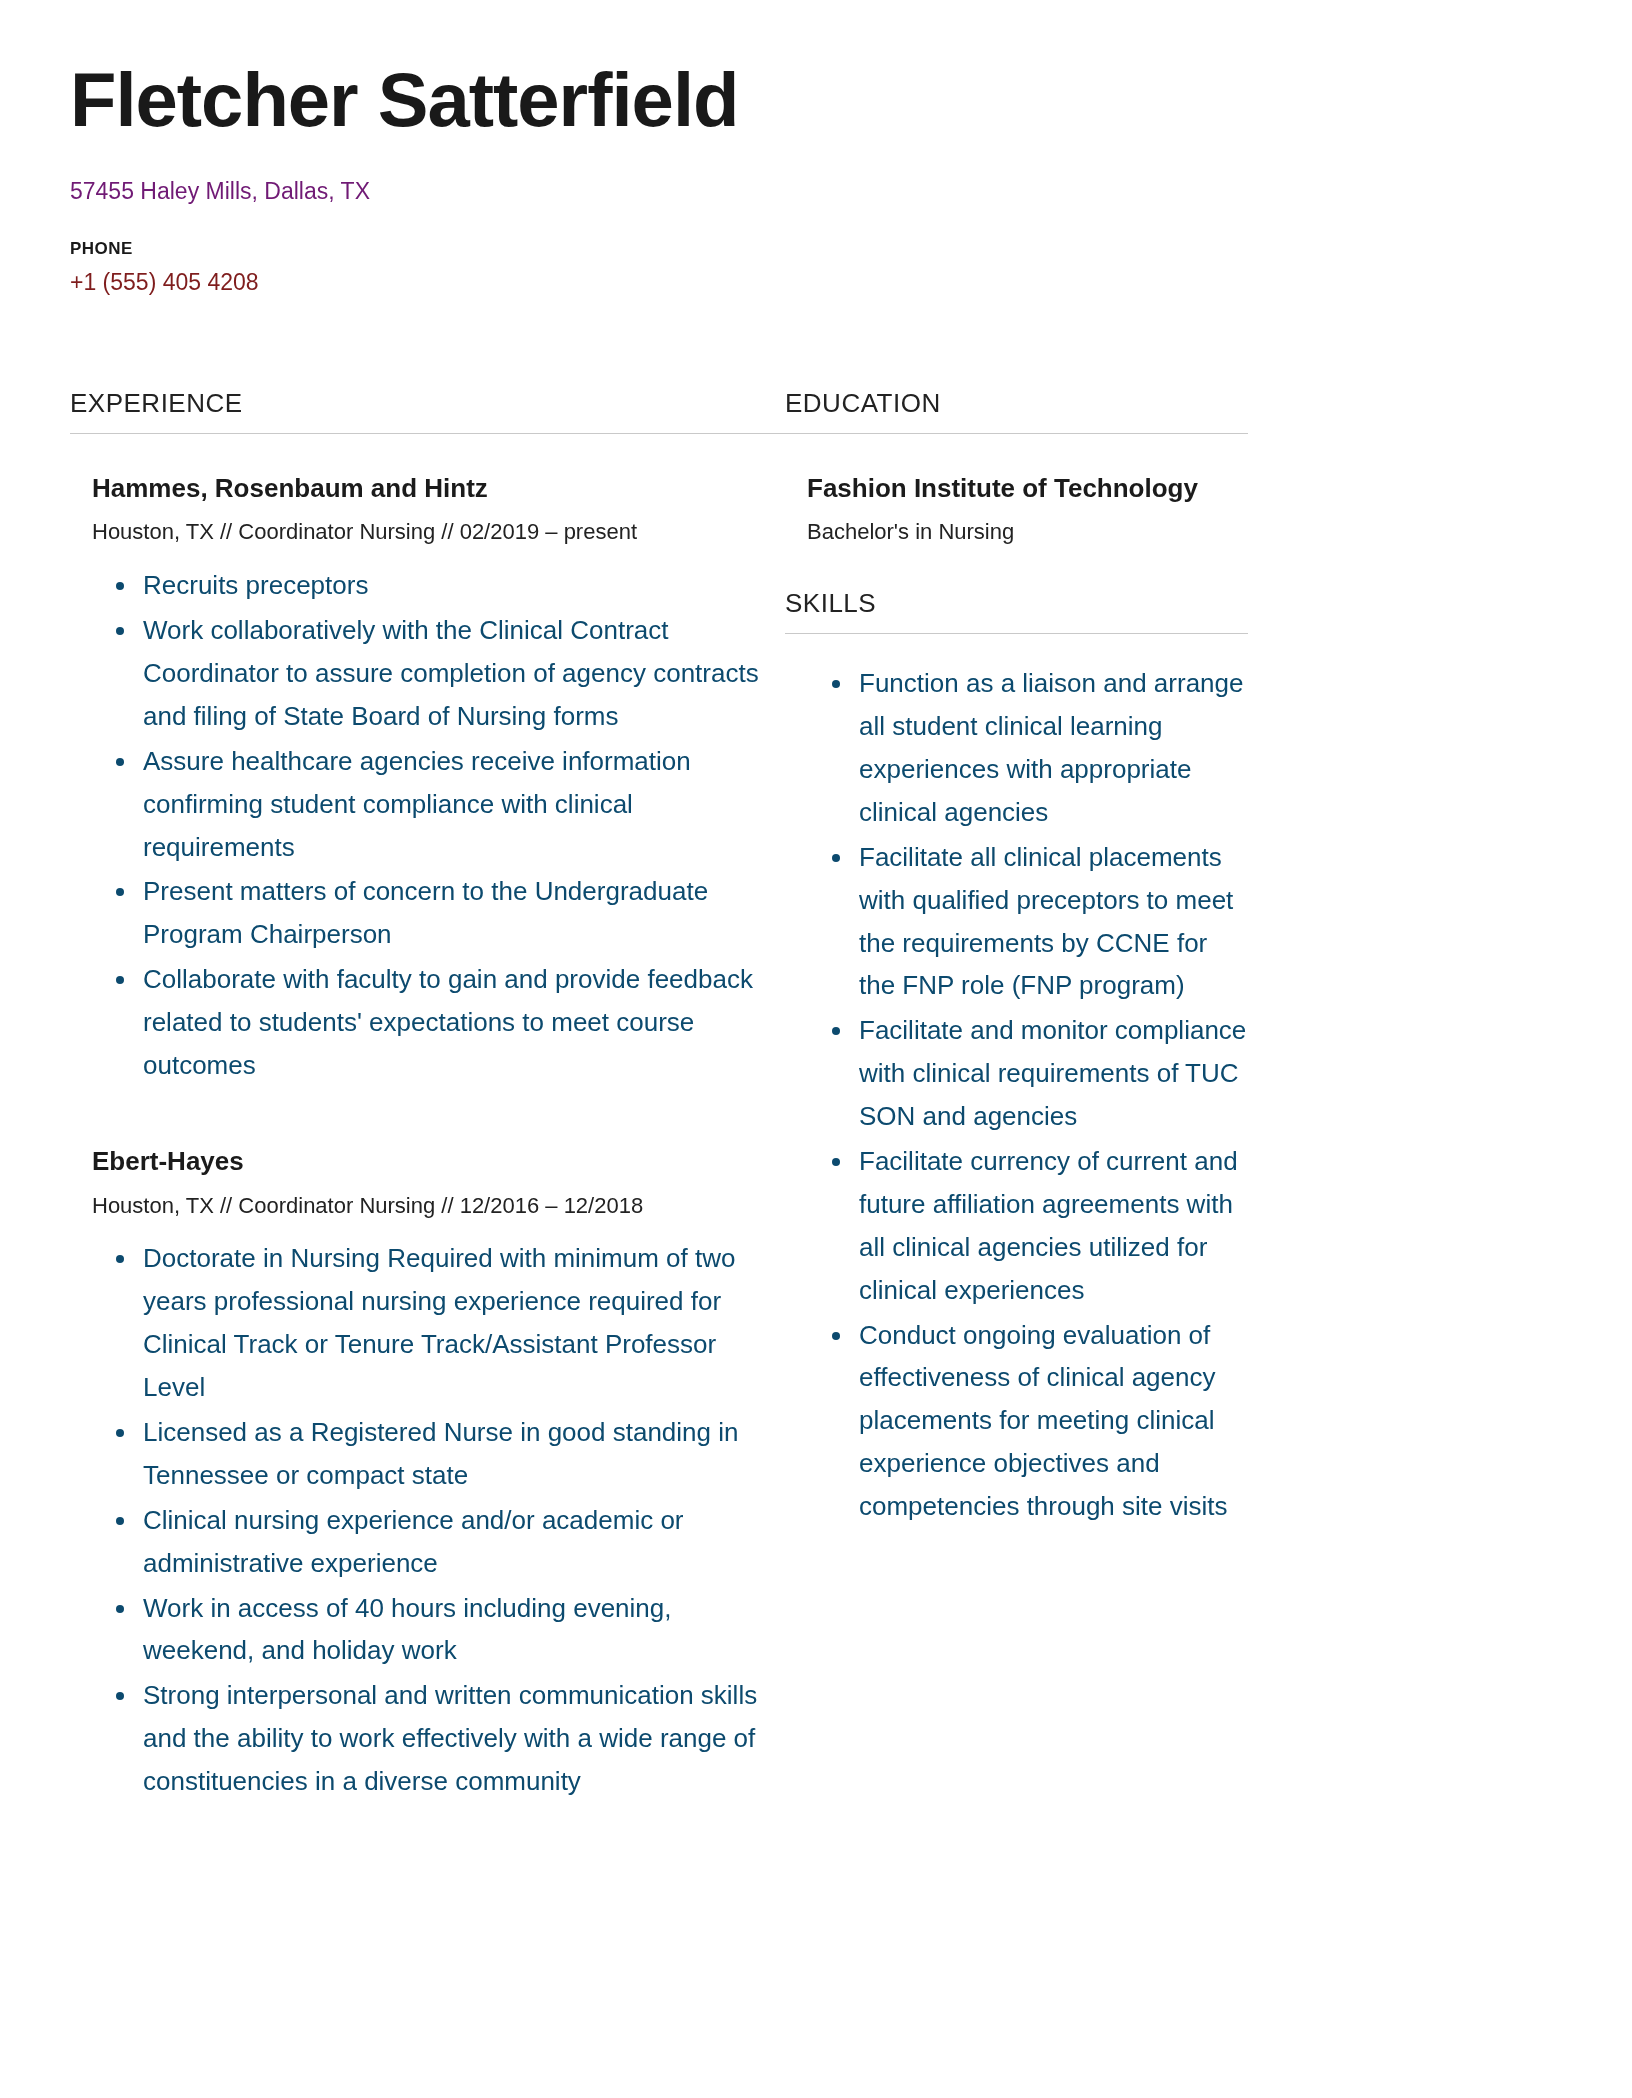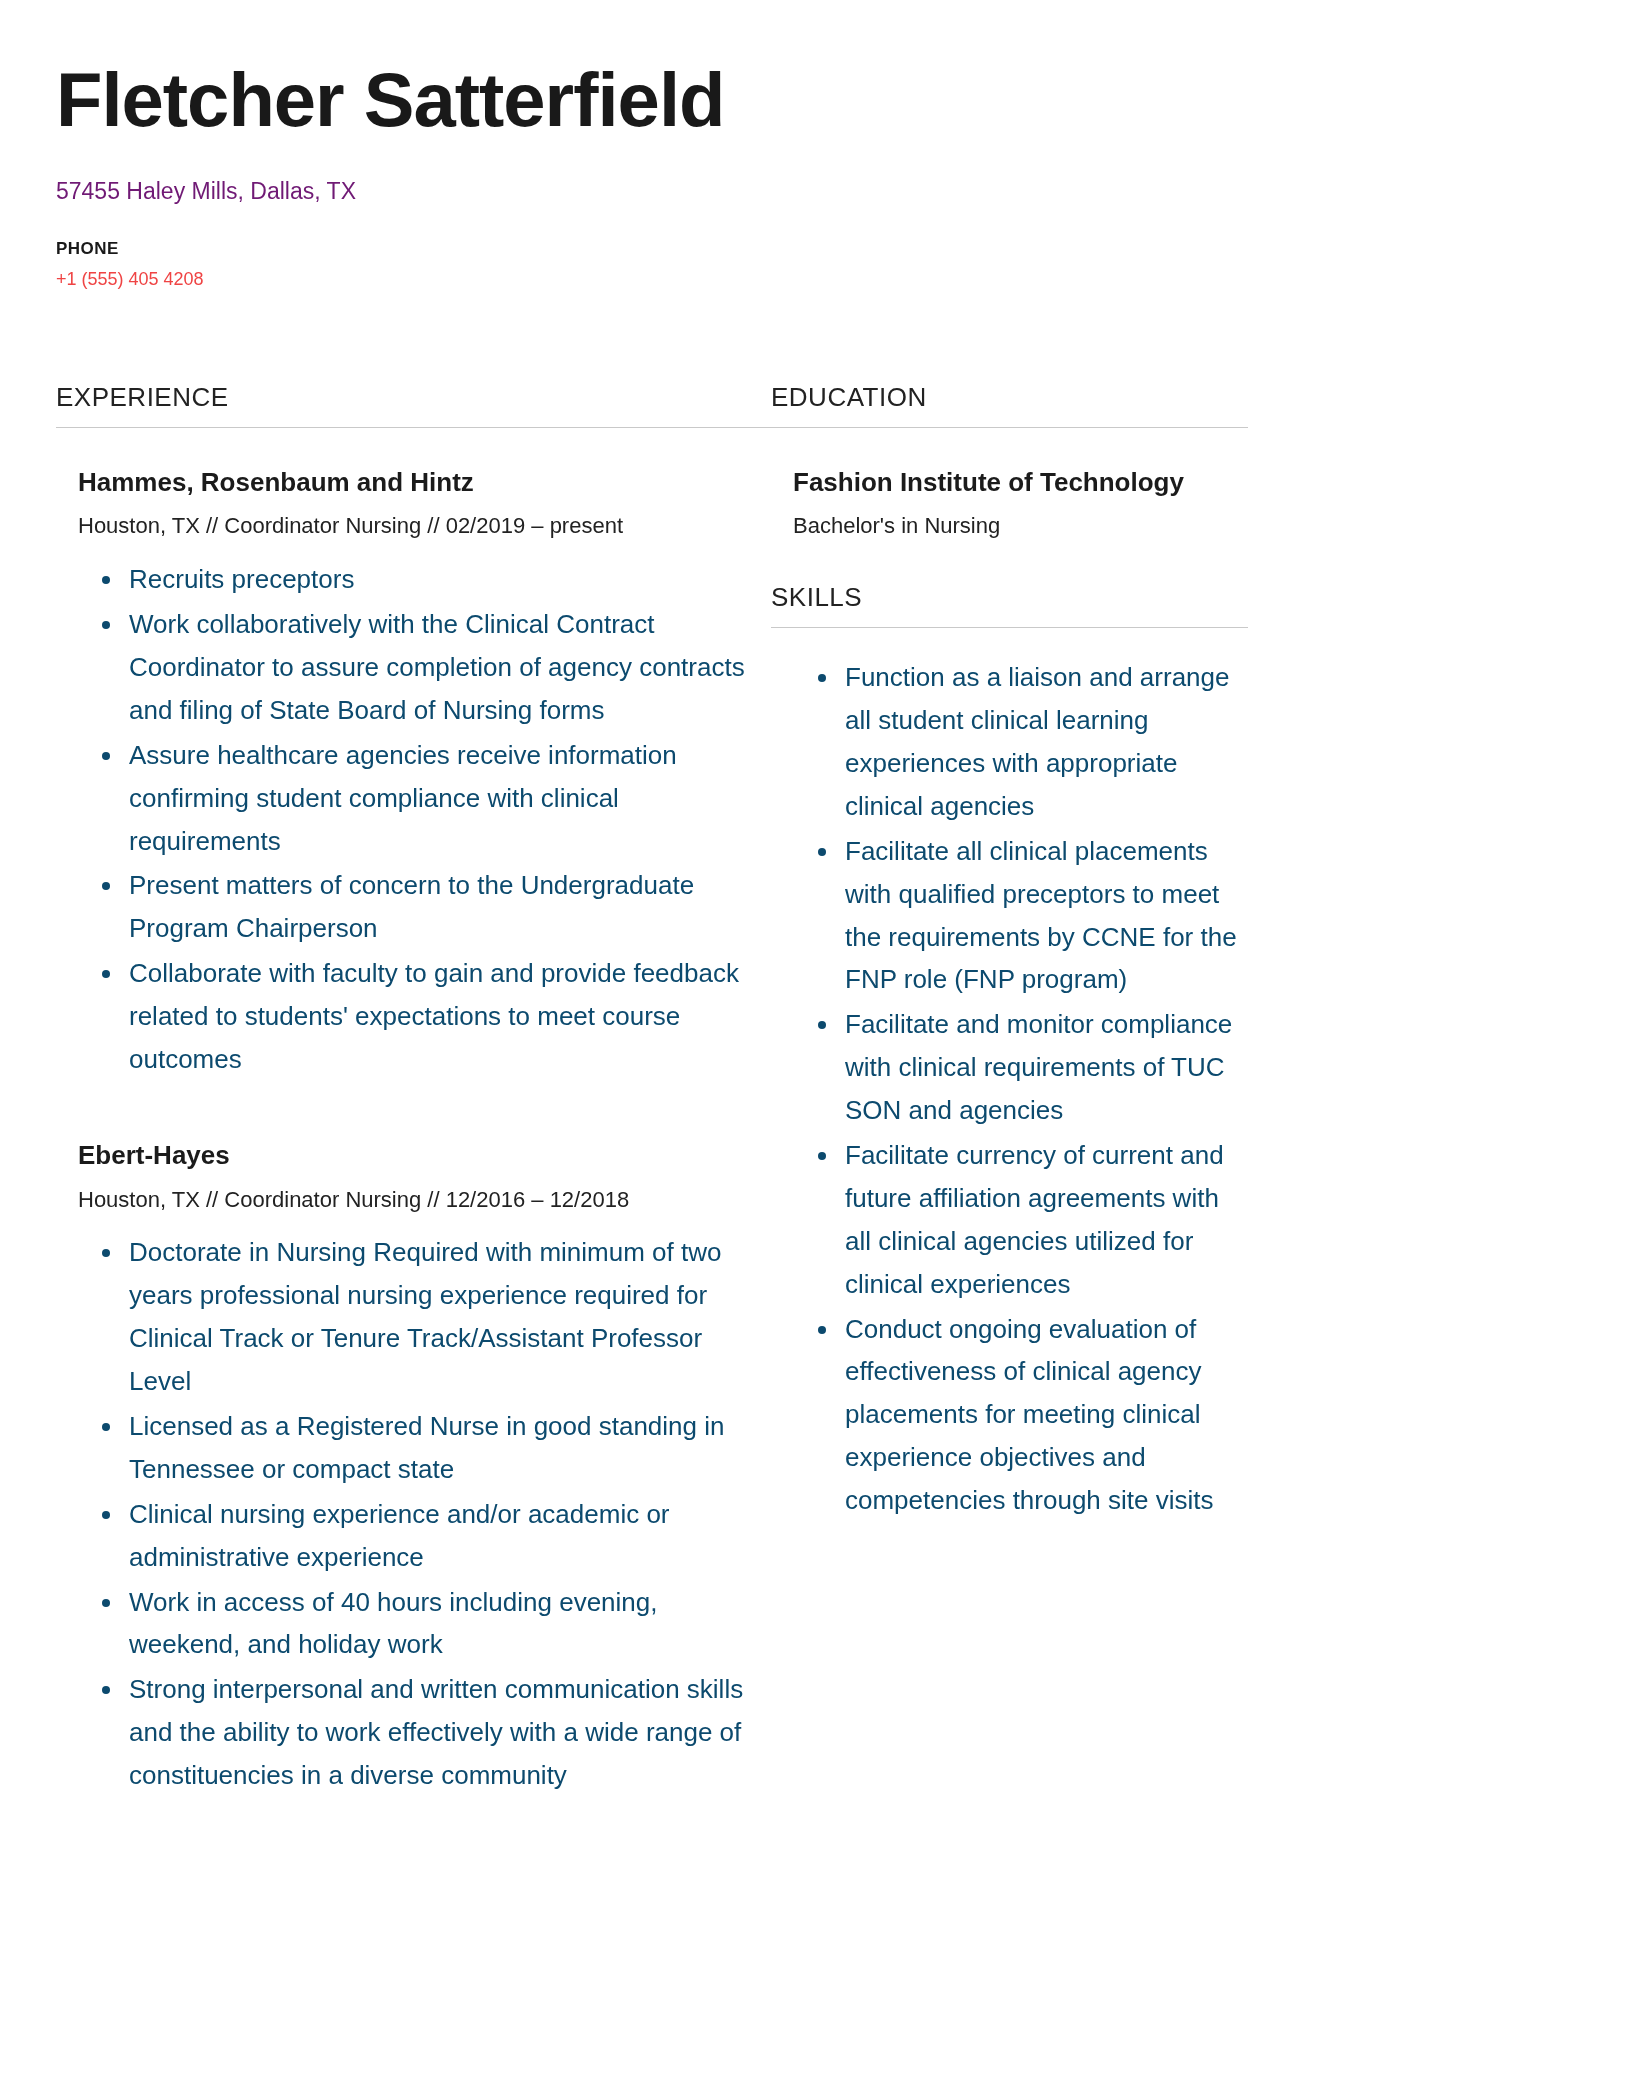--- a/index.html
+++ b/index.html
@@ -7,21 +7,21 @@
   body {
     font-family: "Liberation Sans", sans-serif;
     color: #1e1e1e;
     -webkit-font-smoothing: antialiased;
   }
   .page {
     position: relative;
     width: 1314px;
     height: 2098px;
     background: #ffffff;
-    padding: 58px 66px 0 56px;
+    padding: 58px 66px 0 70px;
     overflow: hidden;
   }
 
   
   .candidate-name {
     font-size: 76px;
     font-weight: bold;
     letter-spacing: -1px;
     color: #191919;
     line-height: 1.1;
@@ -33,22 +33,22 @@
   }
   .phone-label {
     margin-top: 34px;
     font-size: 17px;
     font-weight: bold;
     letter-spacing: 0.5px;
     color: #191919;
   }
   .phone {
     margin-top: 10px;
-    font-size: 18px;
-    color: #ef4444;
+    font-size: 23px;
+    color: #7f1d1d;
   }
 
   
   .columns {
     margin-top: 92px;
     display: grid;
     grid-template-columns: 715px 1fr;
     align-items: start;
   }
 

